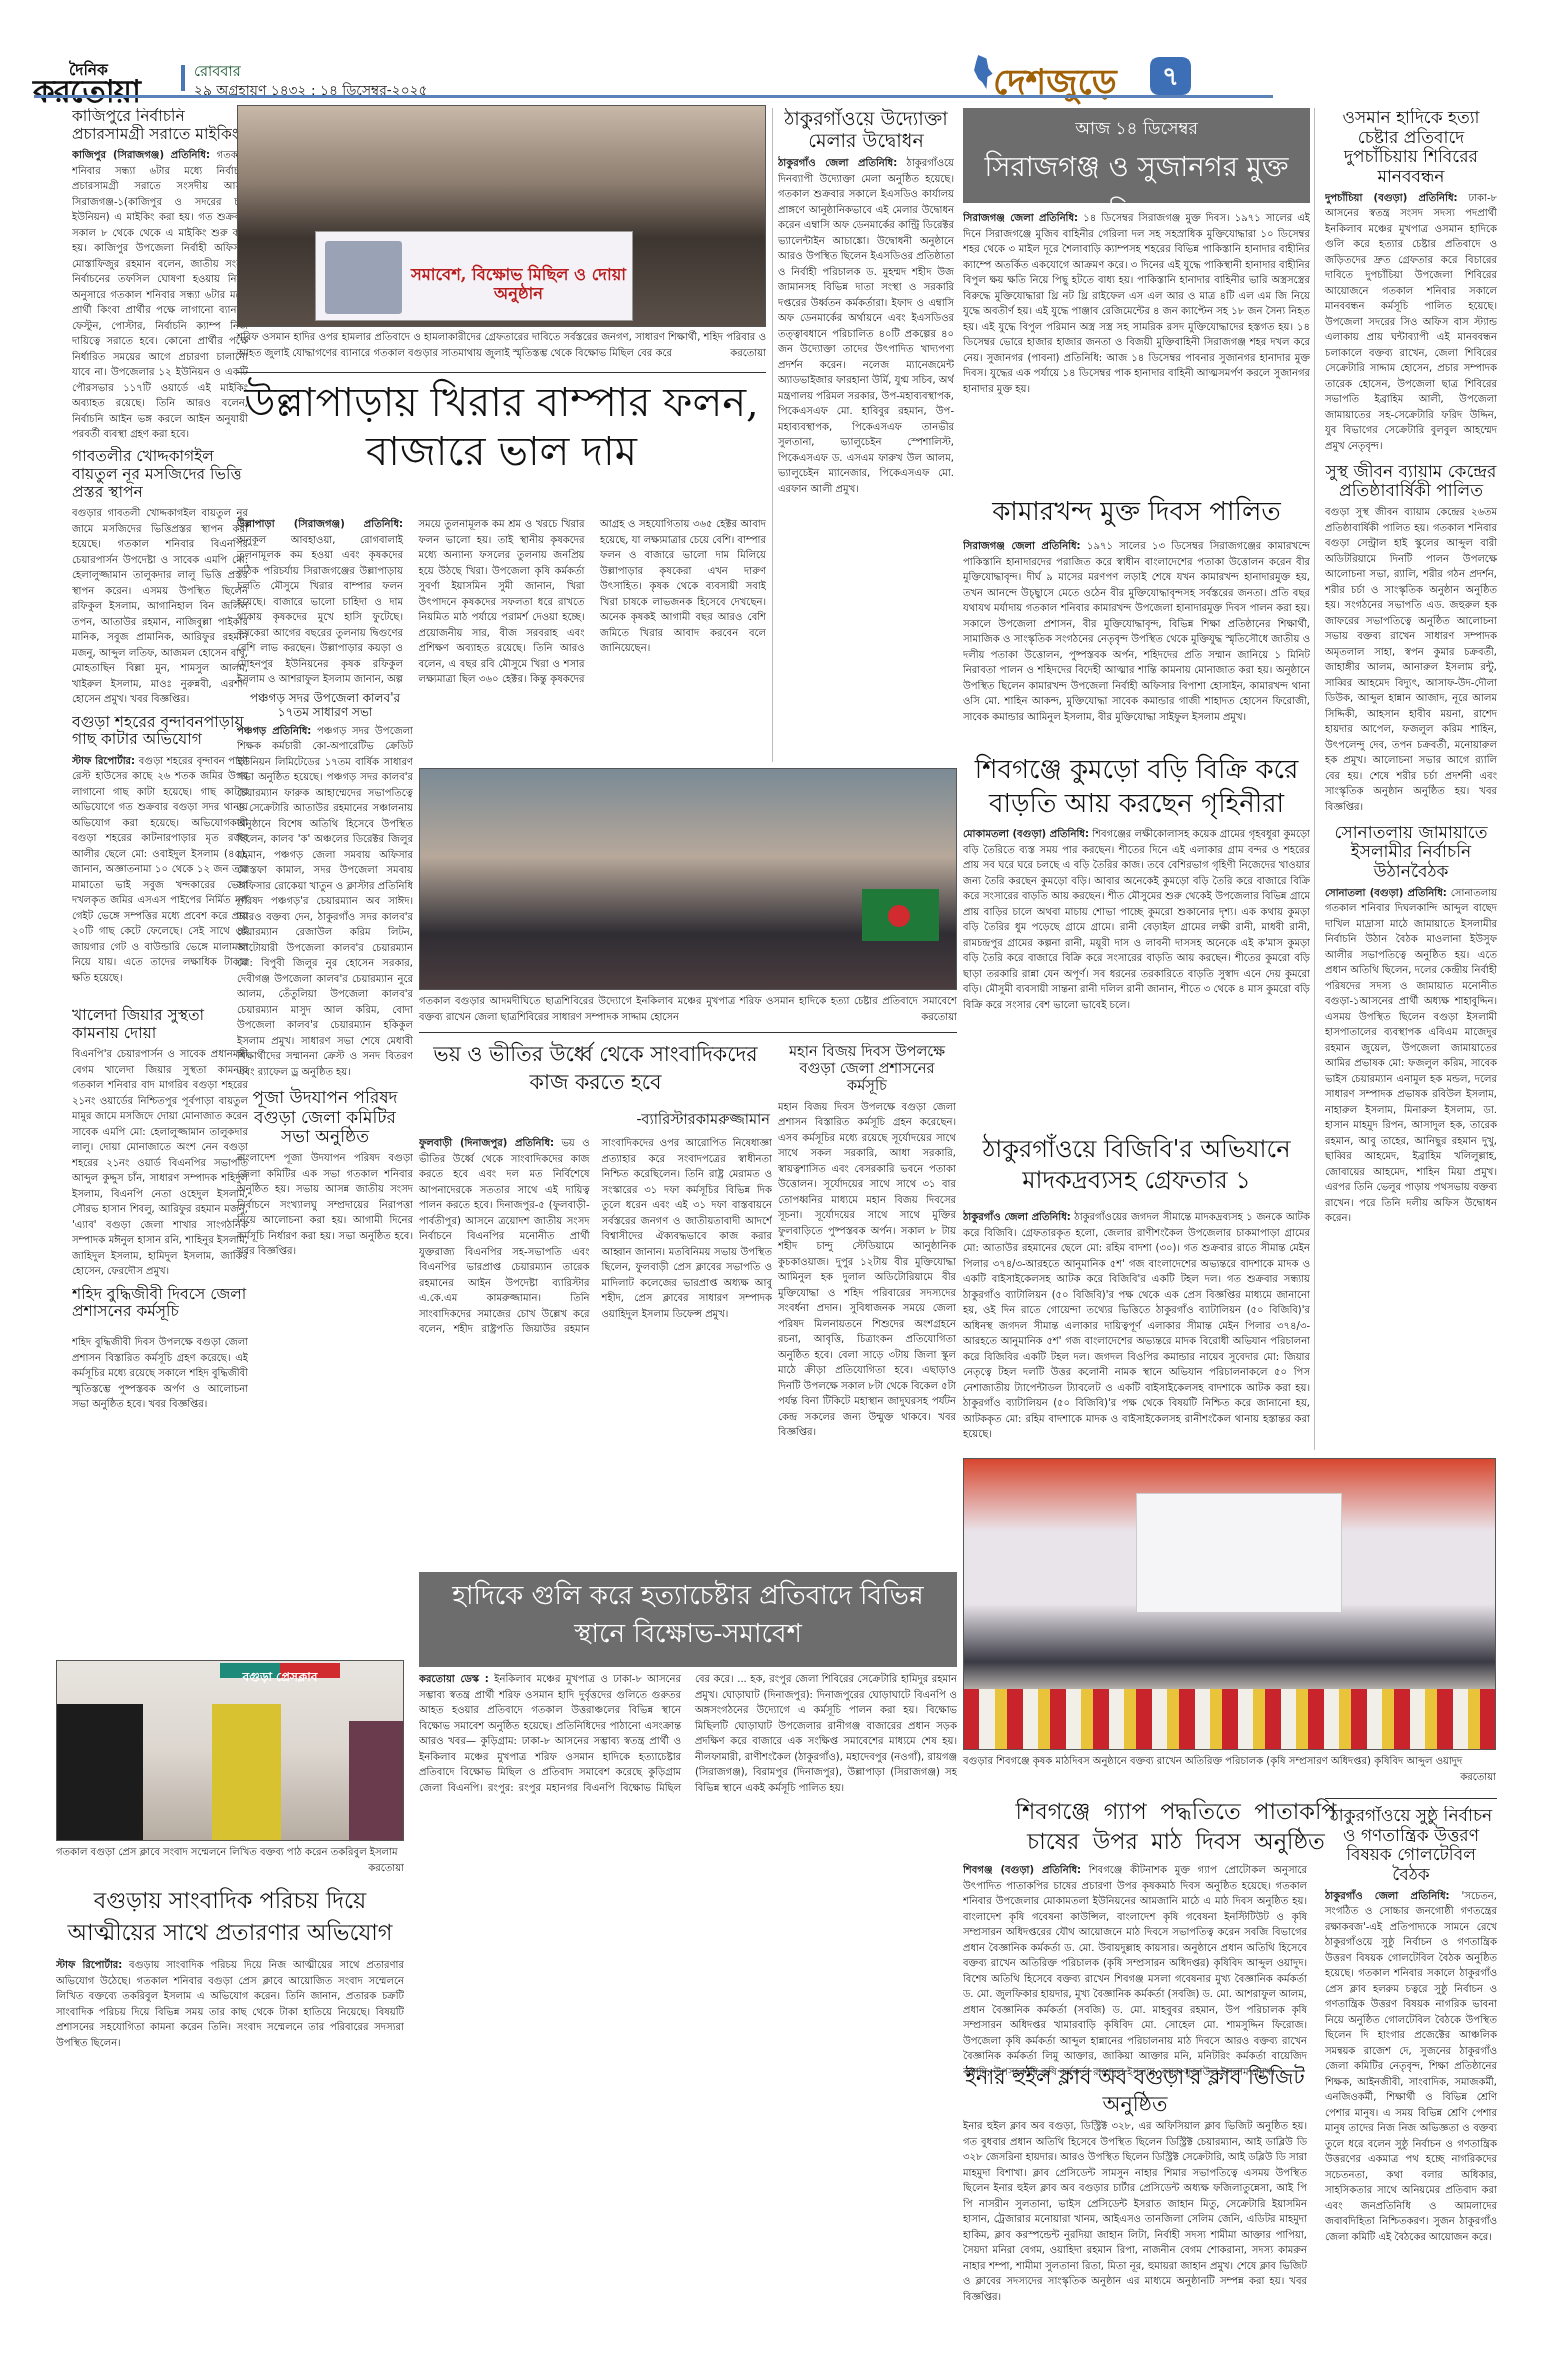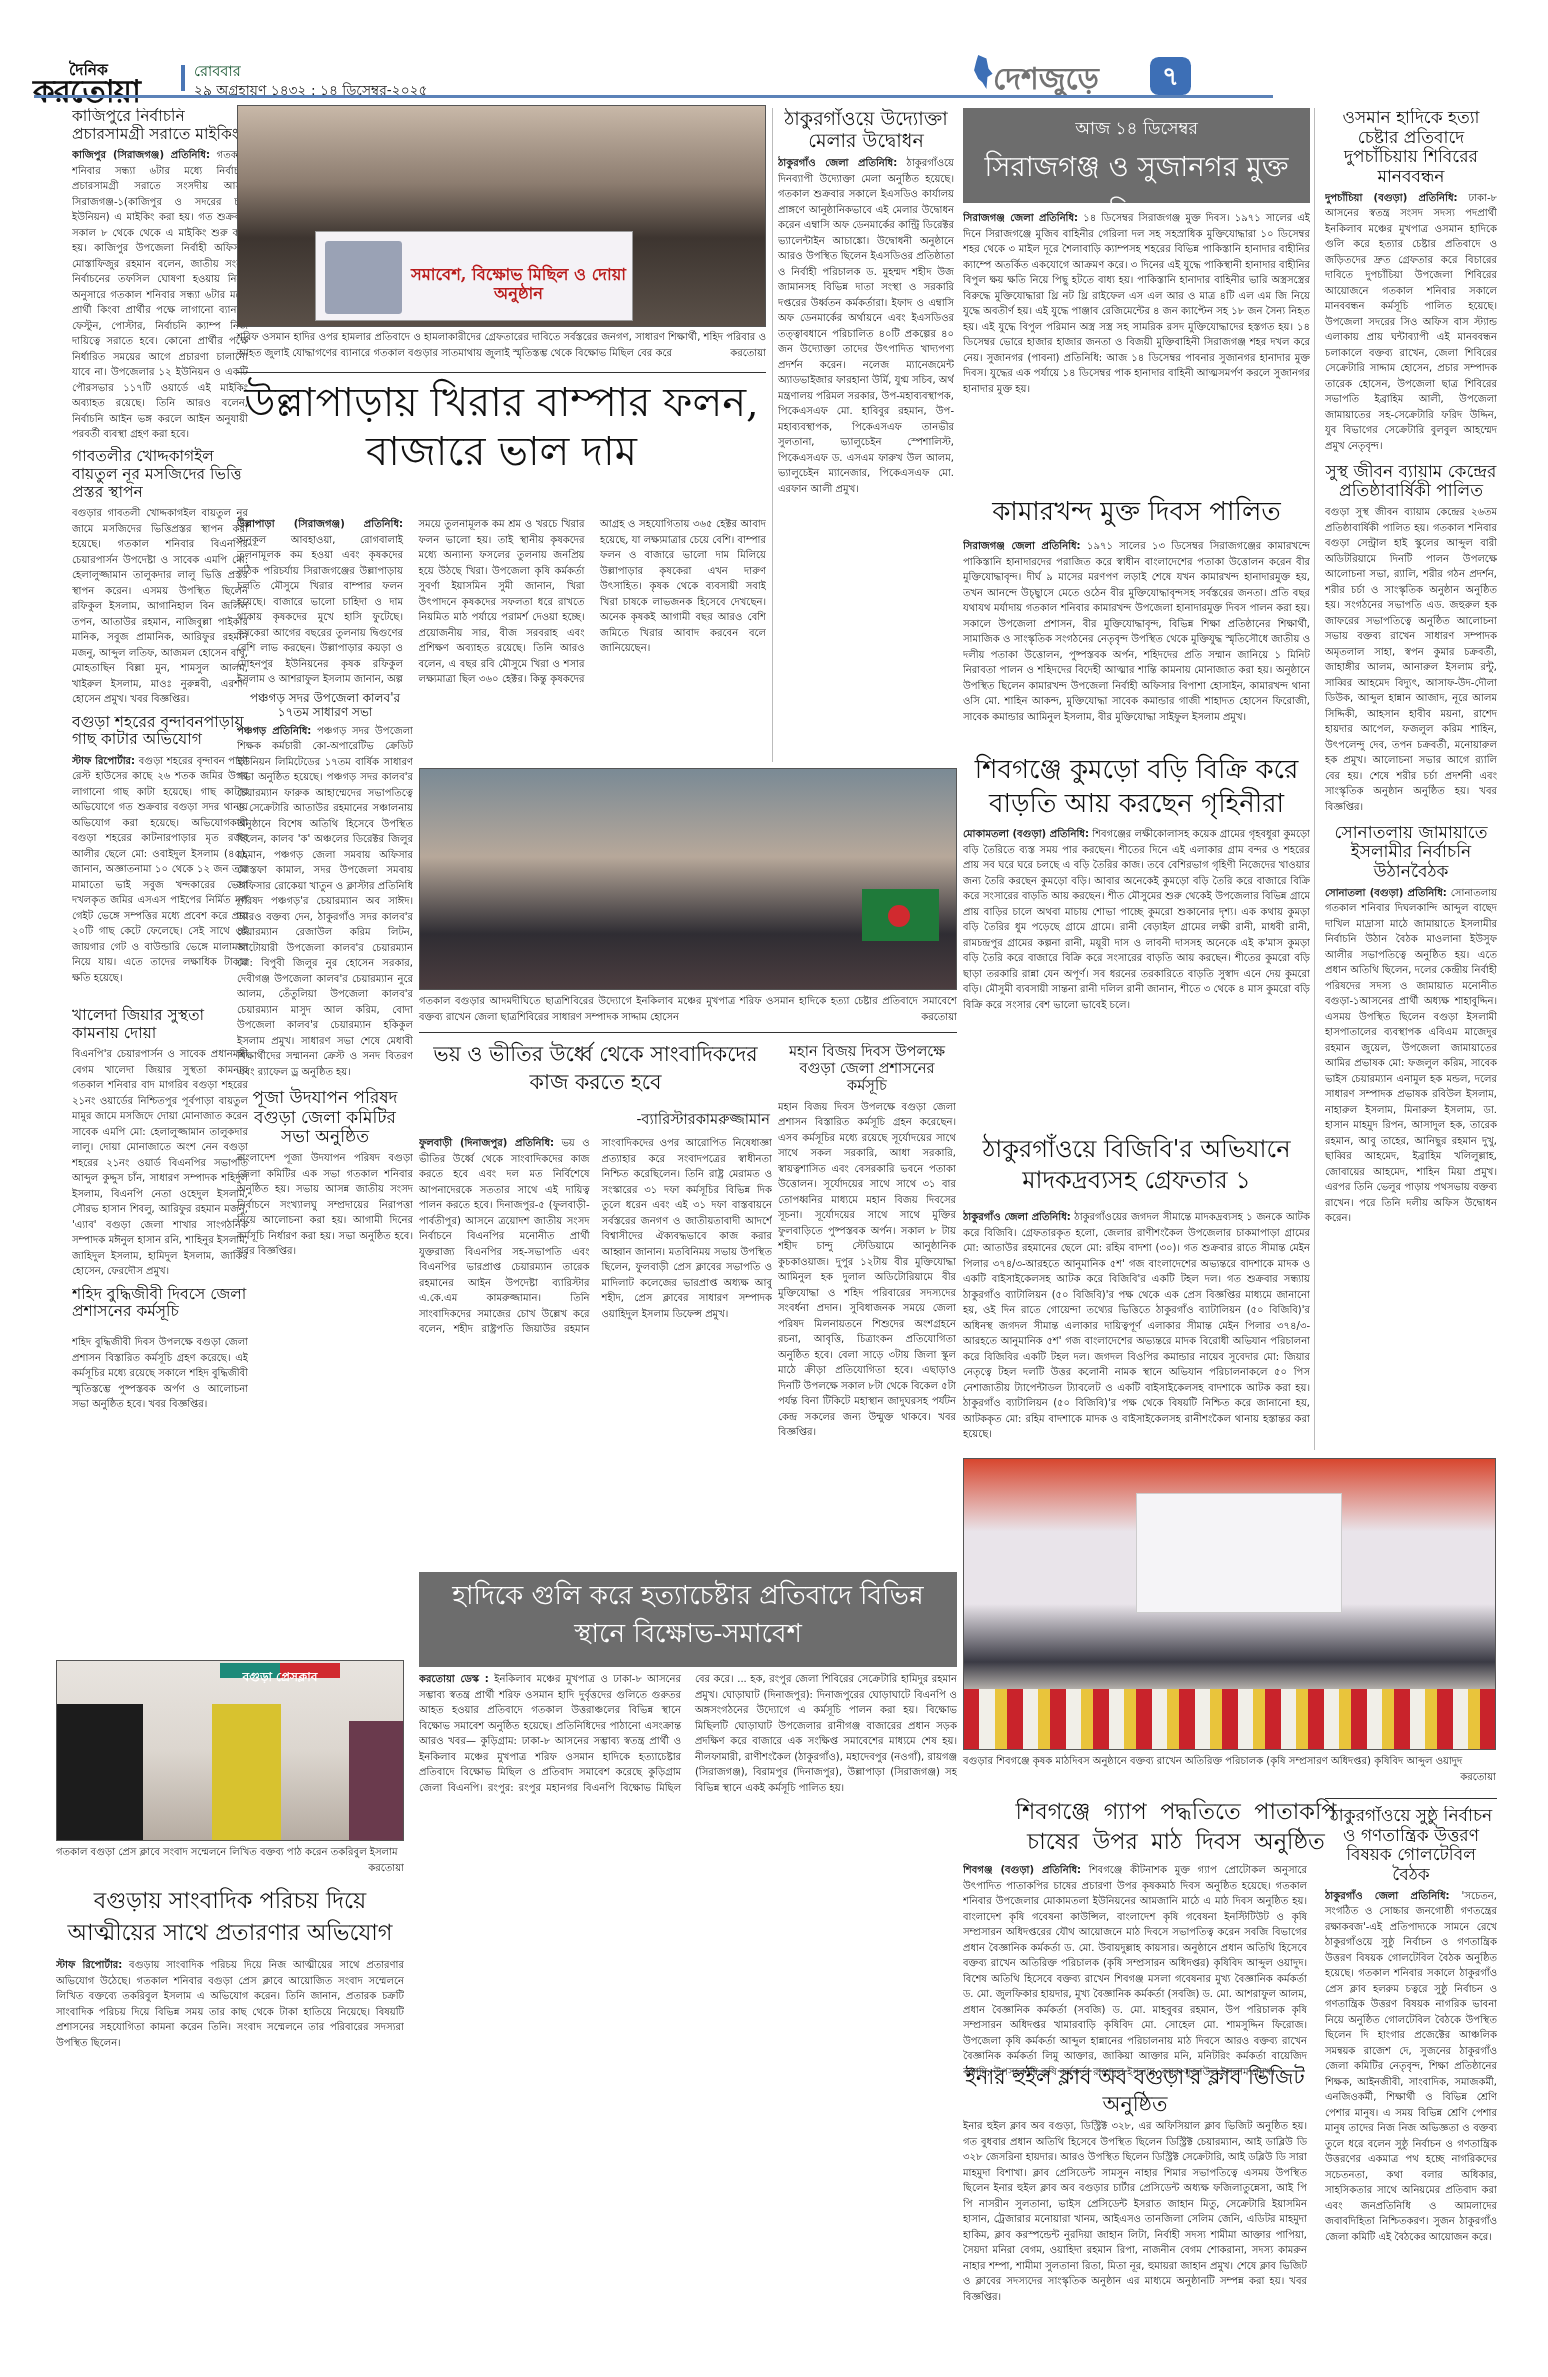--- a/index.html
+++ b/index.html
@@ -4,21 +4,21 @@
 <style>
   * { box-sizing: border-box; margin: 0; padding: 0; }
   html, body { width: 1548px; height: 2377px; background: #ffffff; overflow: hidden; }
   body { position: relative; font-family: "DejaVu Sans", sans-serif; color: #111; }
   .masthead-rule { position: absolute; left: 34px; top: 95px; width: 1239px; height: 2.6px; background: #5b82b8; }
   .logo-small { position: absolute; left: 69px; top: 58px; font-size: 15.5px; font-weight: bold; color: #111; }
   .logo-big { position: absolute; left: 33px; top: 67px; font-size: 31px; font-weight: 900; letter-spacing: -0.9px; color: #111; }
   .logo-sep { position: absolute; left: 181px; top: 65px; width: 4.3px; height: 26px; background: #4a76b5; }
   .day { position: absolute; left: 194px; top: 60px; font-size: 14.6px; color: #14532d; }
   .date { position: absolute; left: 194px; top: 79px; font-size: 13.8px; color: #222; }
-  .section-logo { position: absolute; left: 993px; top: 55px; font-size: 30px; font-weight: bold; color: #737373; }
+  .section-logo { position: absolute; left: 993px; top: 55px; font-size: 35px; font-weight: bold; color: #a16207; }
   .page-badge { position: absolute; left: 1150px; top: 57px; width: 41px; height: 38px; background: #3d6fb6; color: #fff; font-size: 26px; font-weight: bold; text-align: center; line-height: 38px; border-radius: 8.6px; }
   .bd-map { position: absolute; left: 972px; top: 55px; width: 20.6px; height: 34px; background: #3d6fb6; clip-path: polygon(30% 0, 70% 10%, 80% 40%, 100% 55%, 75% 65%, 70% 100%, 50% 80%, 30% 70%, 10% 45%, 20% 20%); }
 
   .headline { font-family: "DejaVu Serif", serif; color: #111; line-height: 1.15; text-align: center; }
   .body { font-size: 10px; line-height: 1.55; text-align: justify; color: #222; }
   .byline { font-weight: bold; }
   .col { position: absolute; overflow: hidden; }
   .photo { position: absolute; overflow: hidden; border: 0.9px solid #555; }
   .caption { position: absolute; font-size: 10px; line-height: 1.55; color: #222; text-align: justify; }
   .caption-credit { float: right; }

